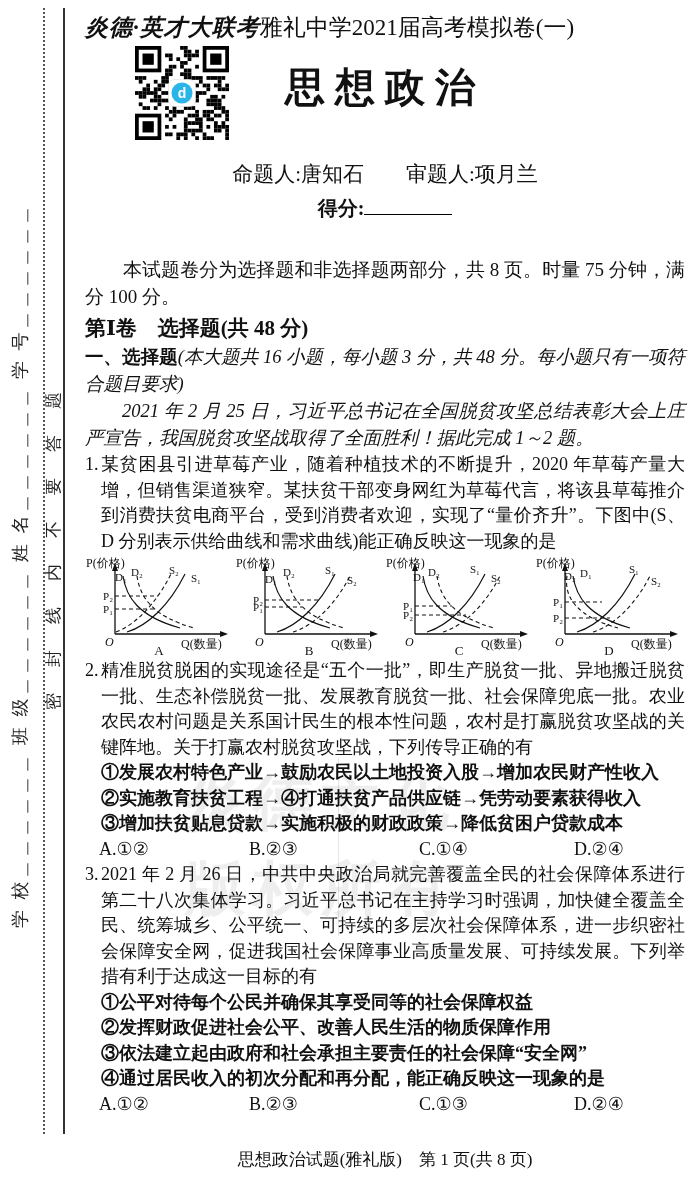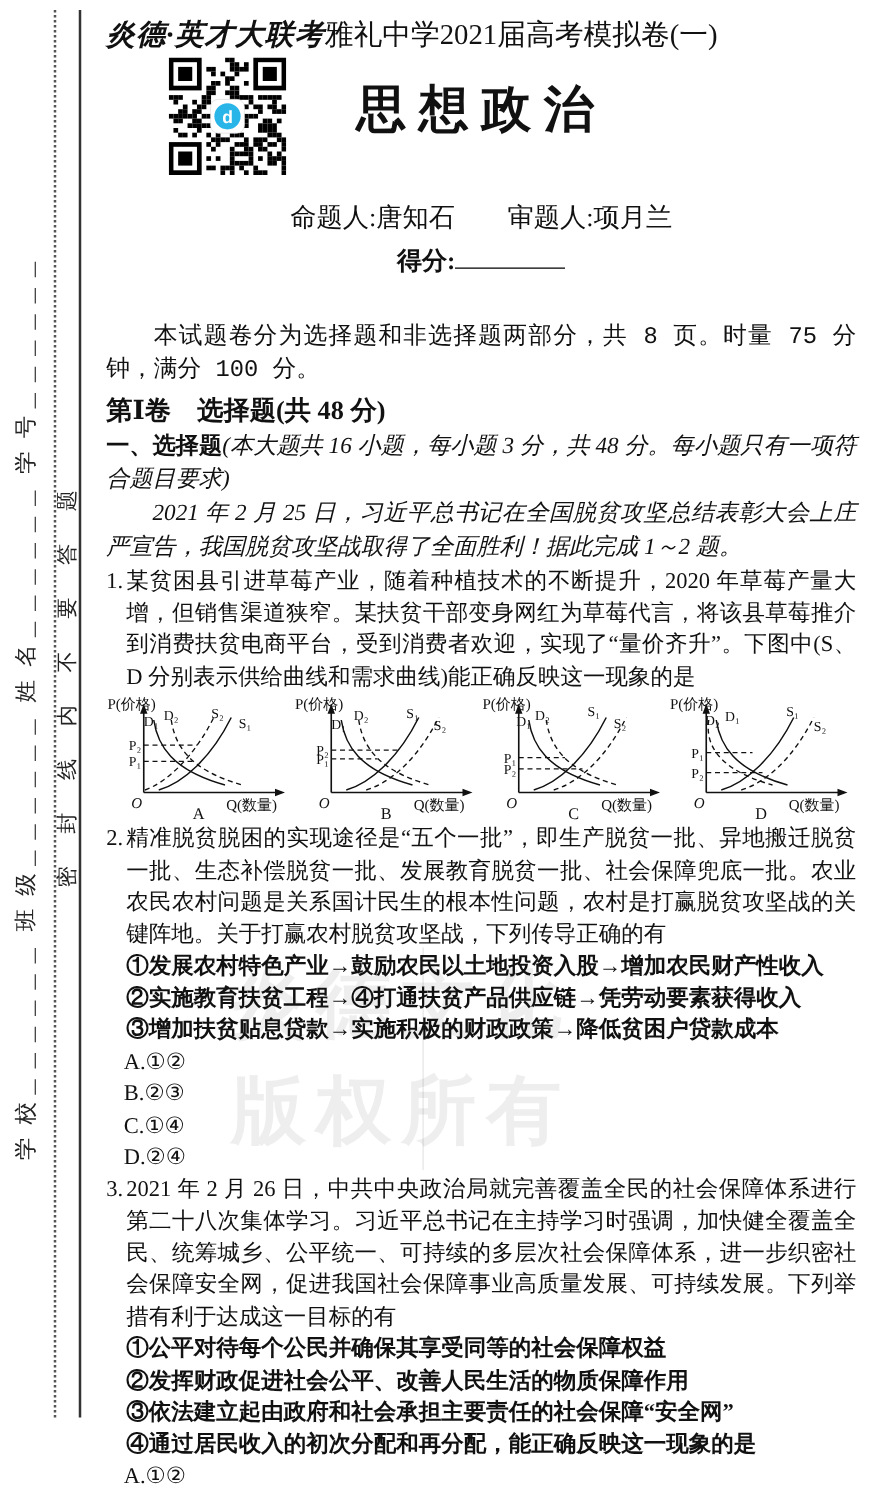--- a/index.html
+++ b/index.html
@@ -22,30 +22,30 @@
   .header-line{font-size:23px;height:32px;white-space:nowrap;}
   .brush{font-weight:bold;font-style:italic;letter-spacing:1px;}
   .hero{position:relative;height:116px;}
   .qr{position:absolute;left:50px;top:2px;width:94px;height:94px;}
   .subject-title{position:absolute;left:100px;top:16px;width:400px;text-align:center;
         font-size:40px;font-weight:bold;letter-spacing:10px;}
   .setter{text-align:center;font-size:21px;font-weight:normal;height:28px;}
   .setter .gap{display:inline-block;width:2em;}
   .score{margin-top:6px;text-align:center;font-size:20px;font-weight:bold;height:28px;}
   .score-blank{display:inline-block;width:88px;border-bottom:1.6px solid #000;height:20px;}
-  .intro{margin-top:34px;font-size:19px;line-height:27px;text-indent:2em;text-align:justify;font-family:Liberation Mono, monospace;}
+  .intro{margin-top:34px;font-size:19px;line-height:27px;text-indent:2em;text-align:justify;}
   .part-heading{margin-top:4px;text-align:left;font-size:21px;font-weight:bold;height:30px;}
   .section-line{font-size:18.5px;line-height:27px;text-align:justify;}
   .section-line .bold{font-weight:bold;margin-top:40px;}
   .kai{font-style:italic;}
   .lead{font-size:18.5px;line-height:27px;text-indent:2em;text-align:justify;}
   .q{font-size:18px;line-height:25.5px;text-align:justify;padding-left:16px;position:relative;}
   .q .qno{position:absolute;left:0;top:0;}
   .items{font-size:18px;line-height:25.5px;padding-left:16px;font-weight:bold;}
-  .opts{display:flex;font-size:18px;line-height:25.5px;padding-left:14px;flex-direction:column;}
+  .opts{display:flex;font-size:18px;line-height:25.5px;padding-left:14px;}
   .opts span:nth-child(1){width:150px;}
   .opts span:nth-child(2){width:170px;}
   .opts span:nth-child(3){width:155px;}
   .graphs-row{display:flex;margin:2px 0;}
   .graphs-row svg{display:block;}
   .footer{position:absolute;left:85px;top:1148px;width:600px;text-align:center;font-size:17px;}
 </style>
 </head>
 <body>
 
@@ -413,13 +413,14 @@
     </div>
     <div class="opts">
       <span>A.①②</span>
       <span>B.②③</span>
       <span>C.①③</span>
       <span>D.②④</span>
     </div>
 
   </div>
 
+  <div class="footer">思想政治试题(雅礼版)　第 1 页(共 8 页)</div>
 </div>
 
 </body></html>

